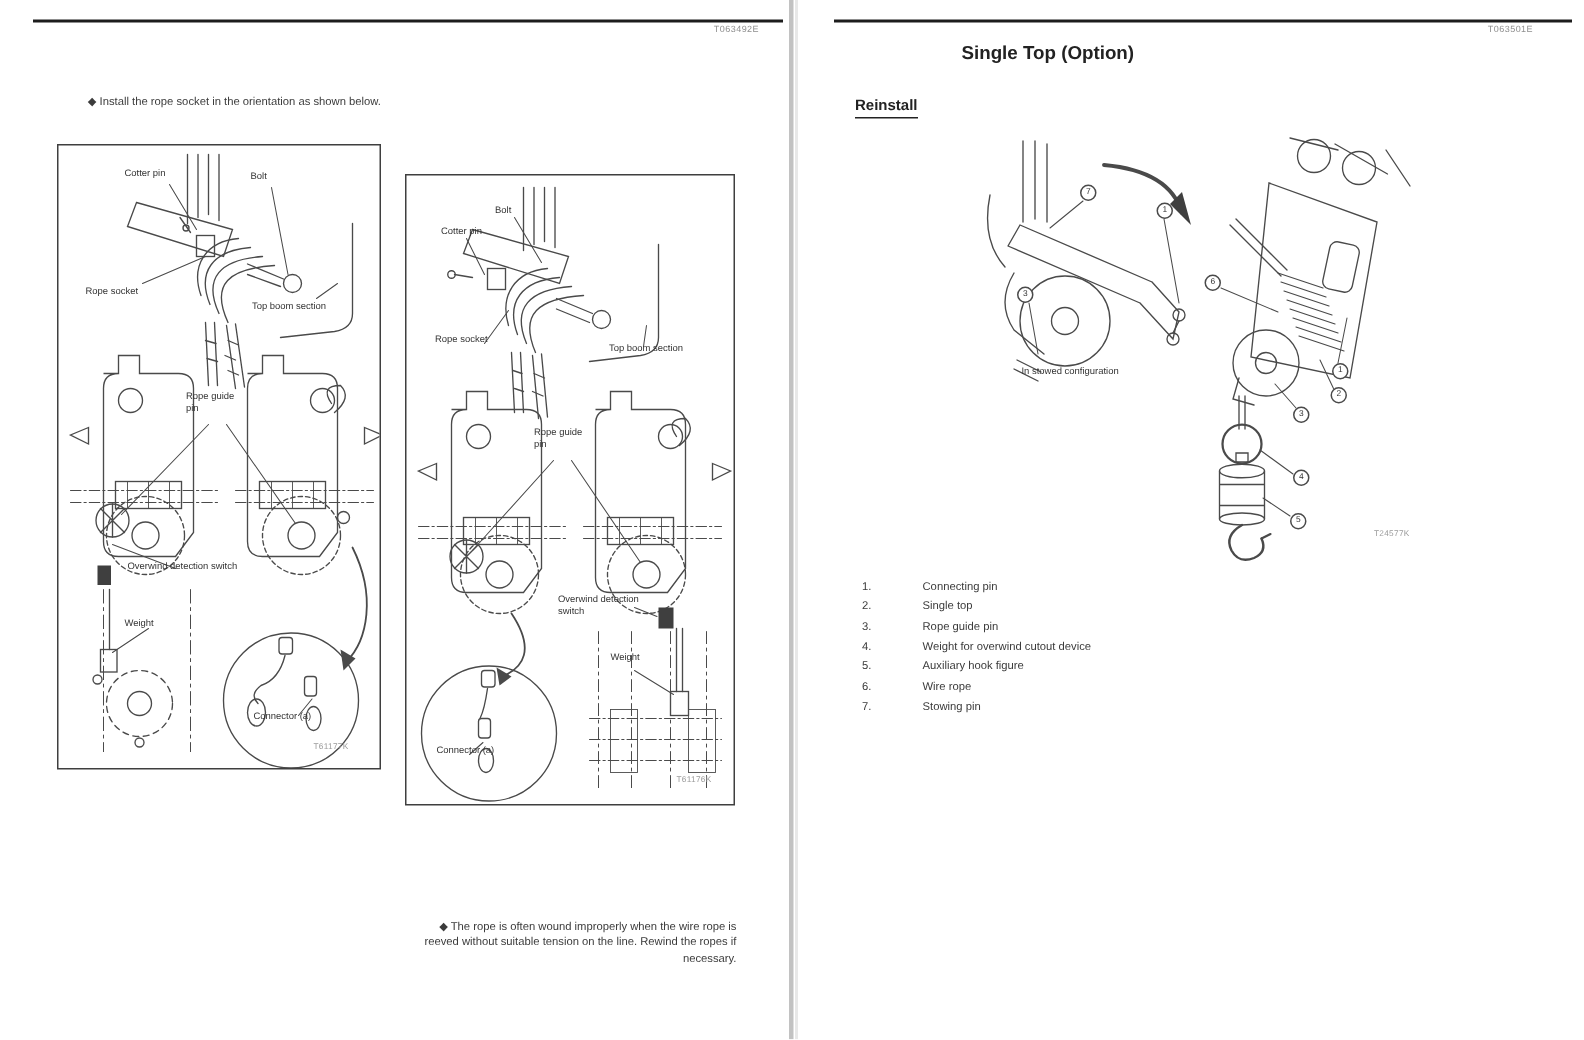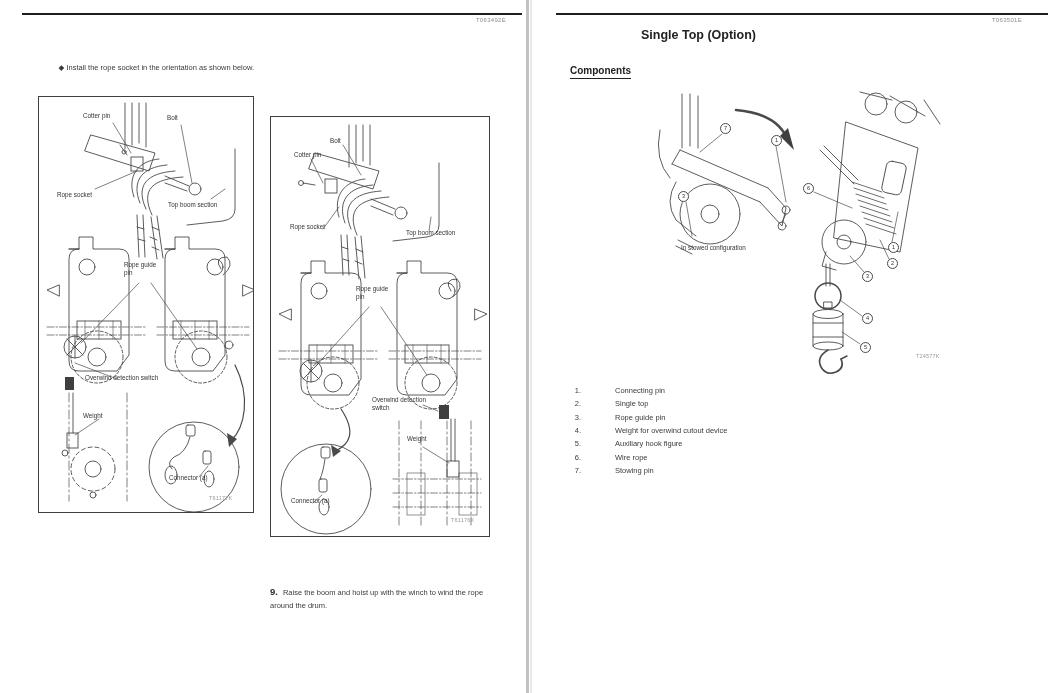--- a/index.html
+++ b/index.html
@@ -181,29 +181,27 @@
     <div class="lbl" style="left:23px;top:34px;">Cotter pin</div>
     <div class="lbl" style="left:19px;top:106px;">Rope socket</div>
     <div class="lbl" style="left:135px;top:112px;">Top boom section</div>
     <div class="lbl" style="left:85px;top:168px;width:36px;">Rope guide pin</div>
     <div class="lbl" style="left:101px;top:279px;width:62px;">Overwind detection switch</div>
     <div class="lbl" style="left:136px;top:318px;">Weight</div>
     <div class="lbl" style="left:20px;top:380px;">Connector (a)</div>
     <div class="figcode" style="left:180px;top:400px;">T61176K</div>
   </div>
 
-  <p class="stepp" style="left:270px;top:585px;width:221px;">
-    <span class="snum">9.</span><span class="stext">Raise the boom and hoist up with the winch to wind the rope around the drum.</span>
-  </p>
+  <div class="btext" style="left:270px;top:613px;width:221px;">◆ The rope is often wound improperly when the wire rope is reeved without suitable tension on the line. Rewind the ropes if necessary.</div>
 
   <div class="rule" style="left:556px;top:13px;width:492px;"></div>
   <div class="pcode" style="left:958px;top:17px;width:64px;text-align:right;">T063501E</div>
 
   <div class="title" style="left:641px;top:28px;">Single Top (Option)</div>
-  <div class="sect" style="left:570px;top:65px;">Components</div>
+  <div class="sect" style="left:570px;top:65px;">Reinstall</div>
 
   <svg class="abs" style="left:640px;top:90px;" width="320" height="290" viewBox="0 0 320 290" fill="none" stroke="#4a4a4a" stroke-width="0.9" stroke-linecap="round">
     <g>
       <path d="M42,4 V58 M50,4 V56 M58,6 V58"></path>
       <path d="M20,40 Q14,70 30,88"></path>
       <path d="M40,60 L128,98 M32,74 L120,112 M40,60 L32,74 M128,98 L146,118 L142,136 L120,112"></path>
       <circle cx="70" cy="124" r="30"></circle>
       <circle cx="70" cy="124" r="9"></circle>
       <path d="M36,92 Q24,112 36,130 L56,146"></path>
       <path d="M38,150 L54,158 M36,156 L52,164"></path>

